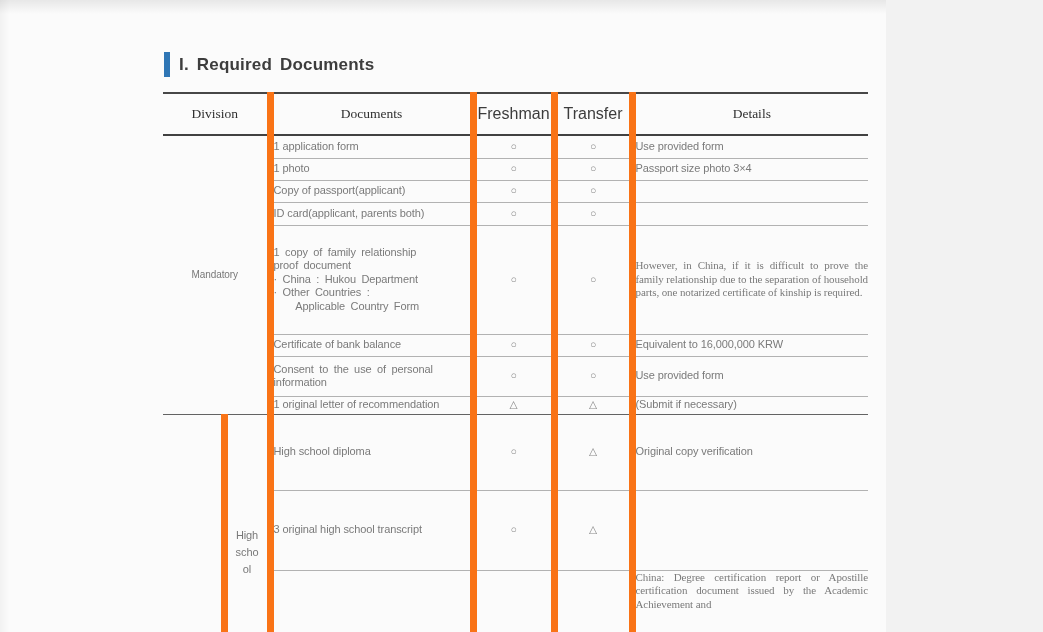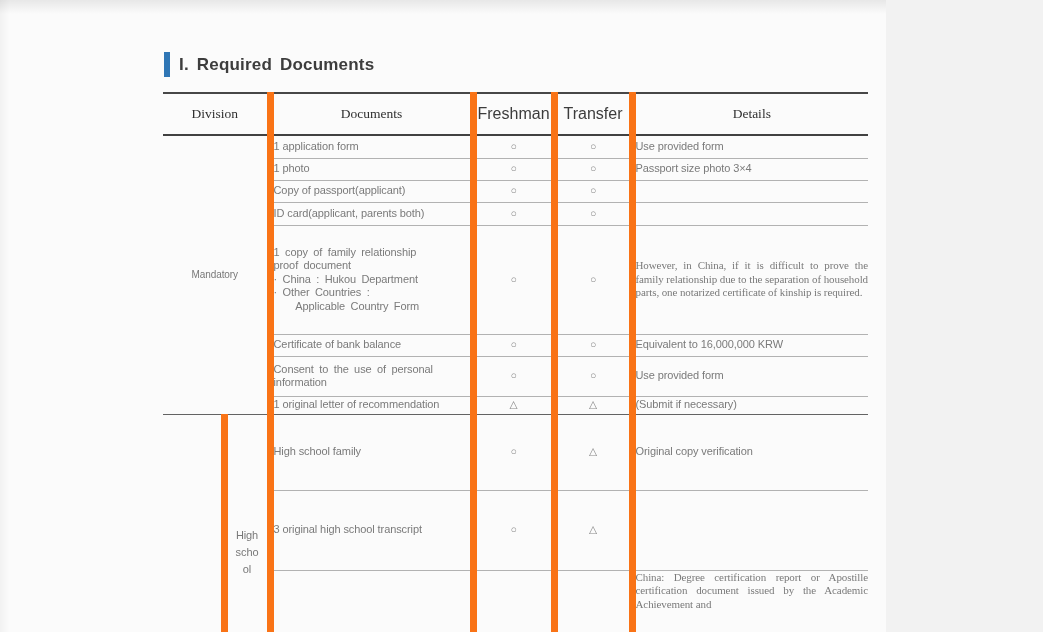--- a/index.html
+++ b/index.html
@@ -125,21 +125,21 @@
         <td class="sym v sect-end">△</td>
         <td class="sym v sect-end">△</td>
         <td class="det-cell v sect-end">(Submit if necessary)</td>
       </tr>
 
       <tr style="height:76px">
         <td style="border-bottom:none" rowspan="3"></td>
         <td class="subdiv-cell v" style="border-bottom:none" rowspan="3">High
 scho
 ol</td>
-        <td class="doc-cell v">High school family</td>
+        <td class="doc-cell v">High school diploma</td>
         <td class="sym v">○</td>
         <td class="sym v">△</td>
         <td class="det-cell v">Original copy verification</td>
       </tr>
       <tr style="height:80px">
         <td class="doc-cell v">3 original high school transcript</td>
         <td class="sym v">○</td>
         <td class="sym v">△</td>
         <td class="det-cell v"></td>
       </tr>

